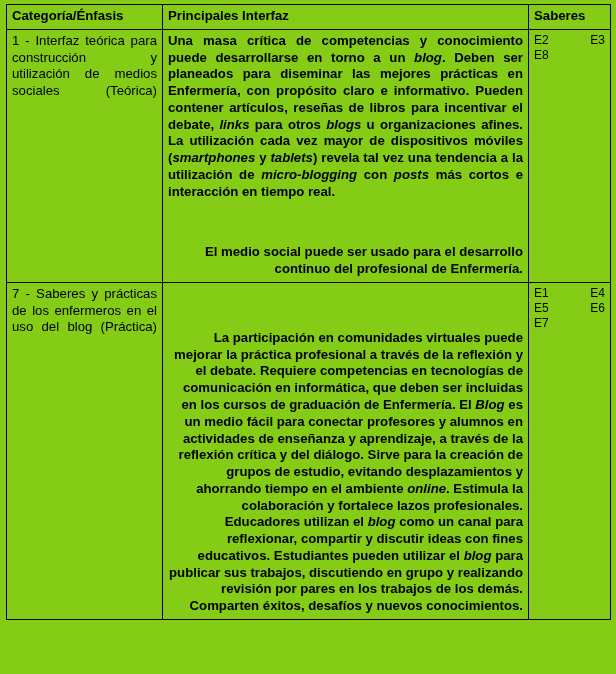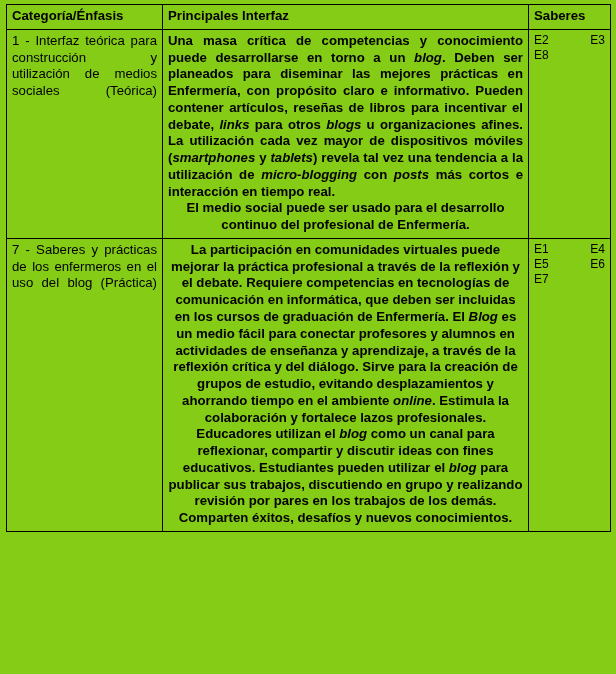--- a/index.html
+++ b/index.html
@@ -55,21 +55,22 @@
   td.findings {
     text-align: justify;
     vertical-align: top;
   }
   td.findings p {
     margin: 0;
     text-align: justify;
     font-weight: bold;
   }
   td.findings p.last {
-    text-align: center;
+    text-align: right;
+    margin-top: 44px;
   }
   td.study {
     vertical-align: middle;
     padding-left: 5px;
     padding-right: 5px;
   }
   .study-grid {
     display: block;
     width: 100%;
     font-size: 12px;

